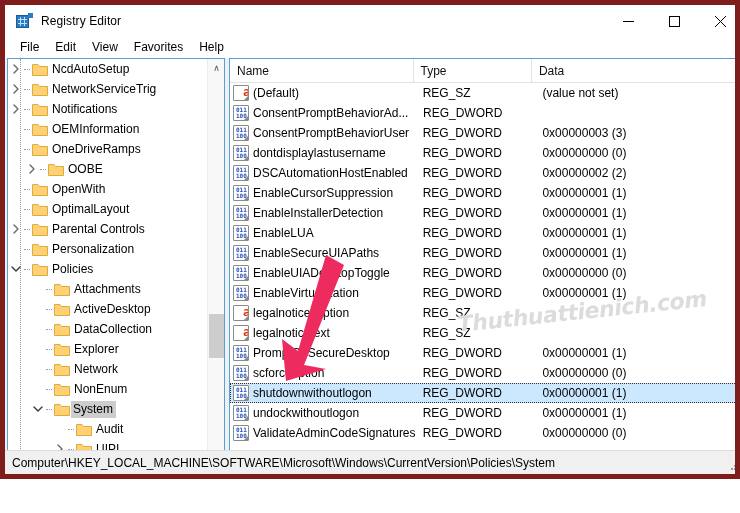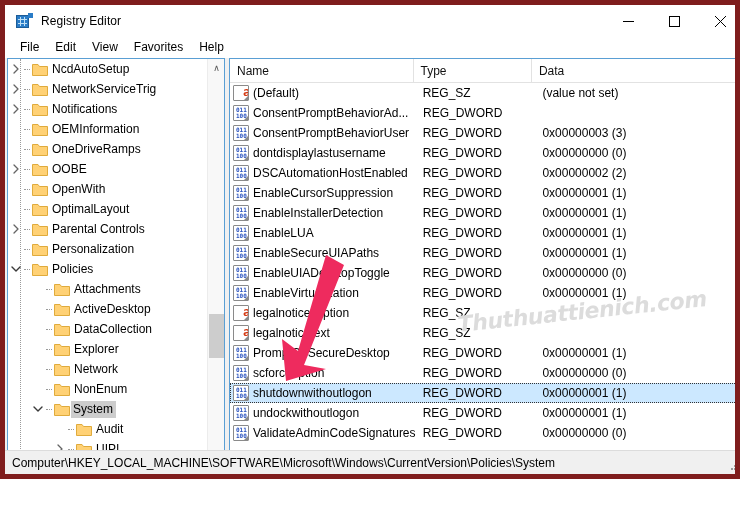--- a/index.html
+++ b/index.html
@@ -420,21 +420,21 @@
               <div class="dotline">
                 <i></i>
               </div>
               <div class="folder">
                 <svg width="16" height="13" viewBox="0 0 16 13">
                   <path d="M0.5 1.5 L6 1.5 L7.5 3.5 L15.5 3.5 L15.5 12.5 L0.5 12.5 Z" fill="#ffd175" stroke="#e0ab3c" stroke-width="1"></path>
                 </svg>
               </div>
               <span class="tree-label">OneDriveRamps</span>
             </div>
-            <div class="tree-row" style="padding-left: 0px;">
+            <div class="tree-row" style="padding-left: 16px;">
               <div class="twisty">
                 <svg width="8" height="10" viewBox="0 0 8 10">
                   <path d="M2 1 L6 5 L2 9" fill="none" stroke="#646464" stroke-width="1.3" stroke-linecap="round" stroke-linejoin="round"></path>
                 </svg>
               </div>
               <div class="dotline">
                 <i></i>
               </div>
               <div class="folder">
                 <svg width="16" height="13" viewBox="0 0 16 13">

